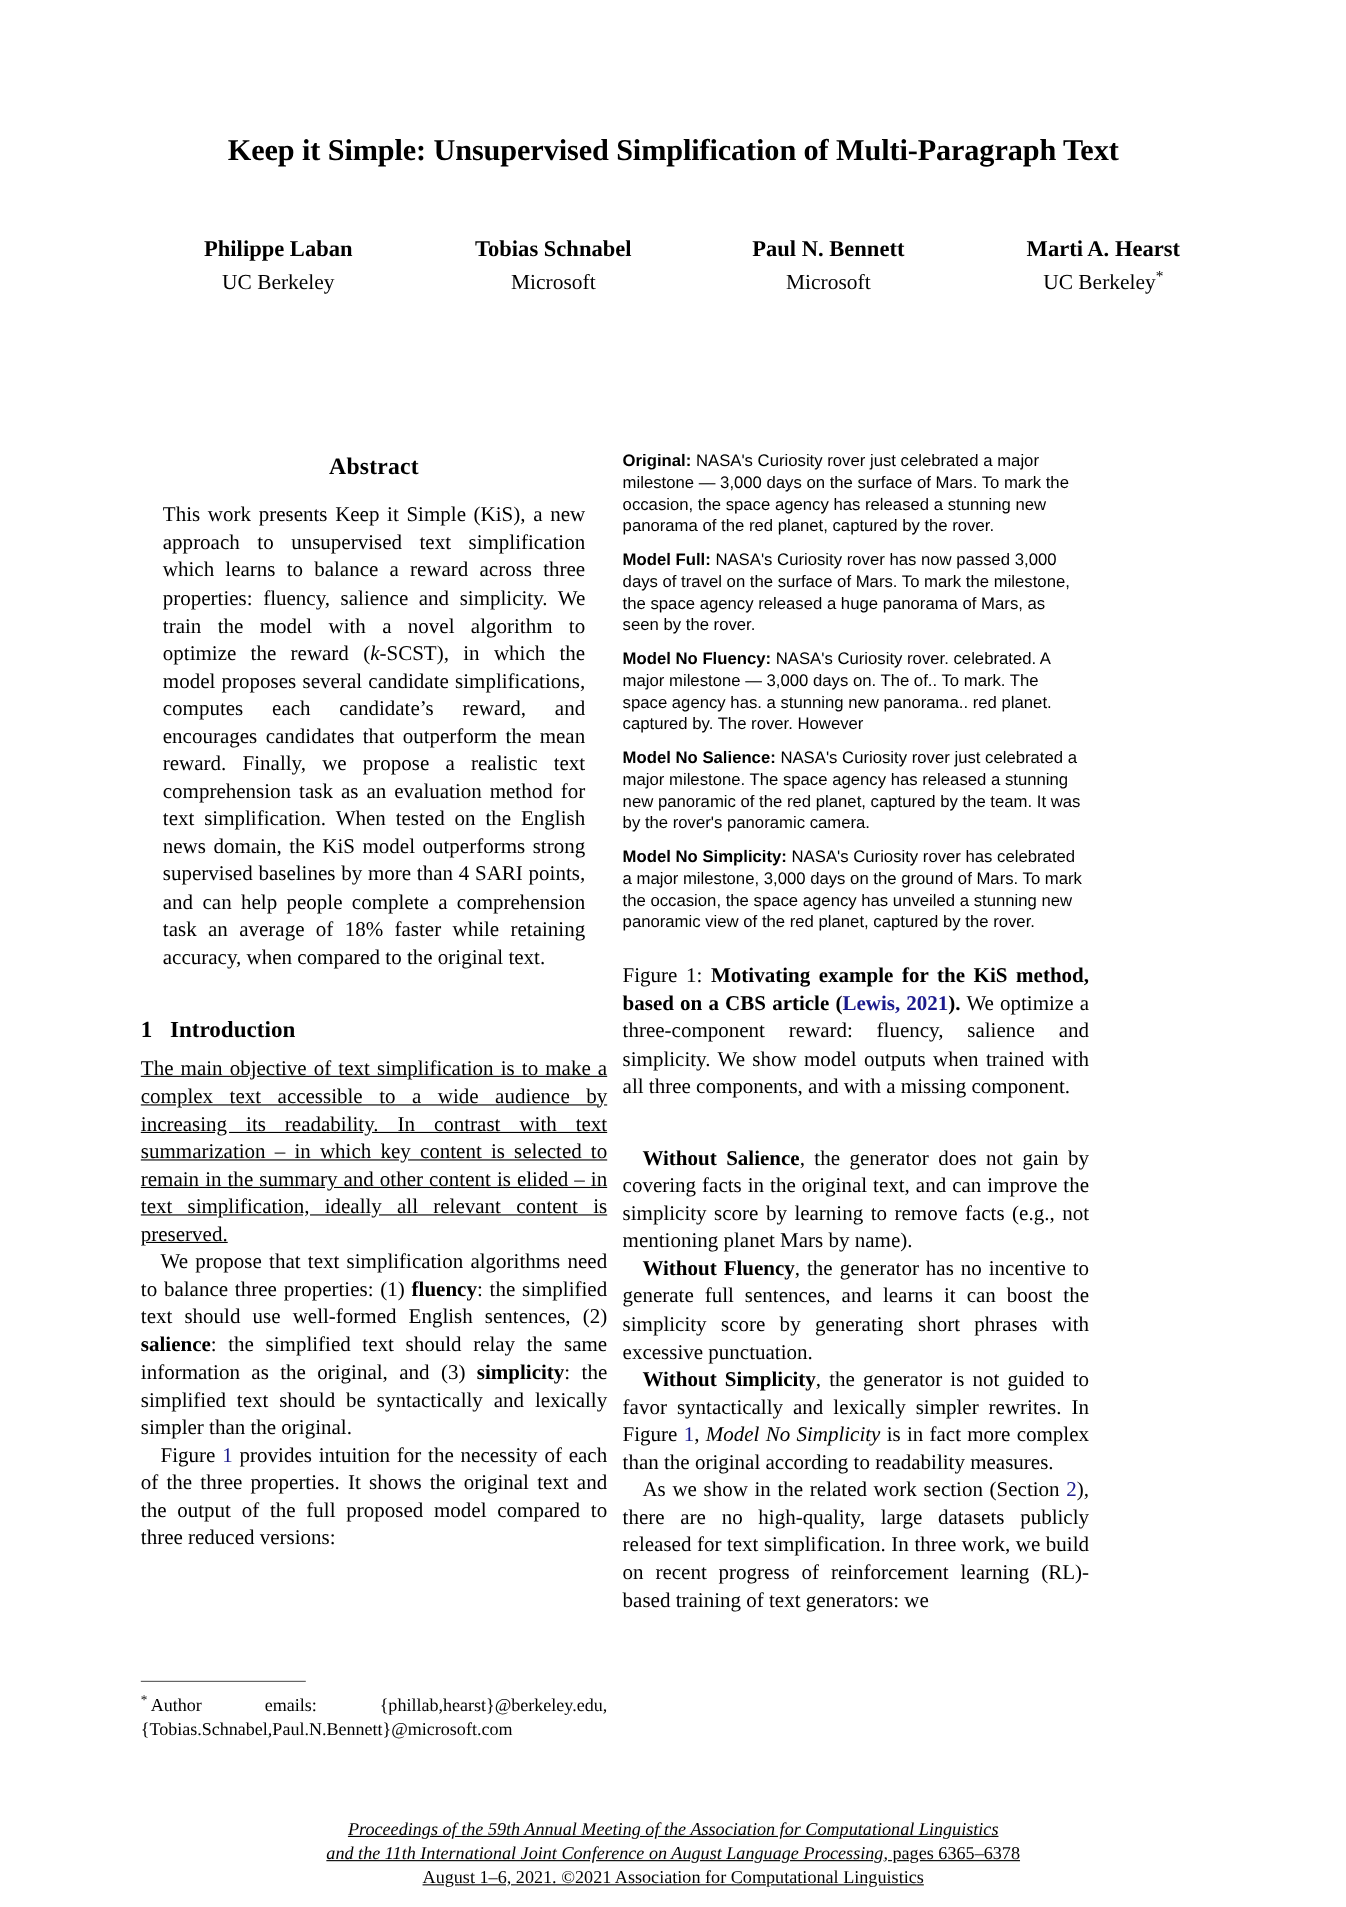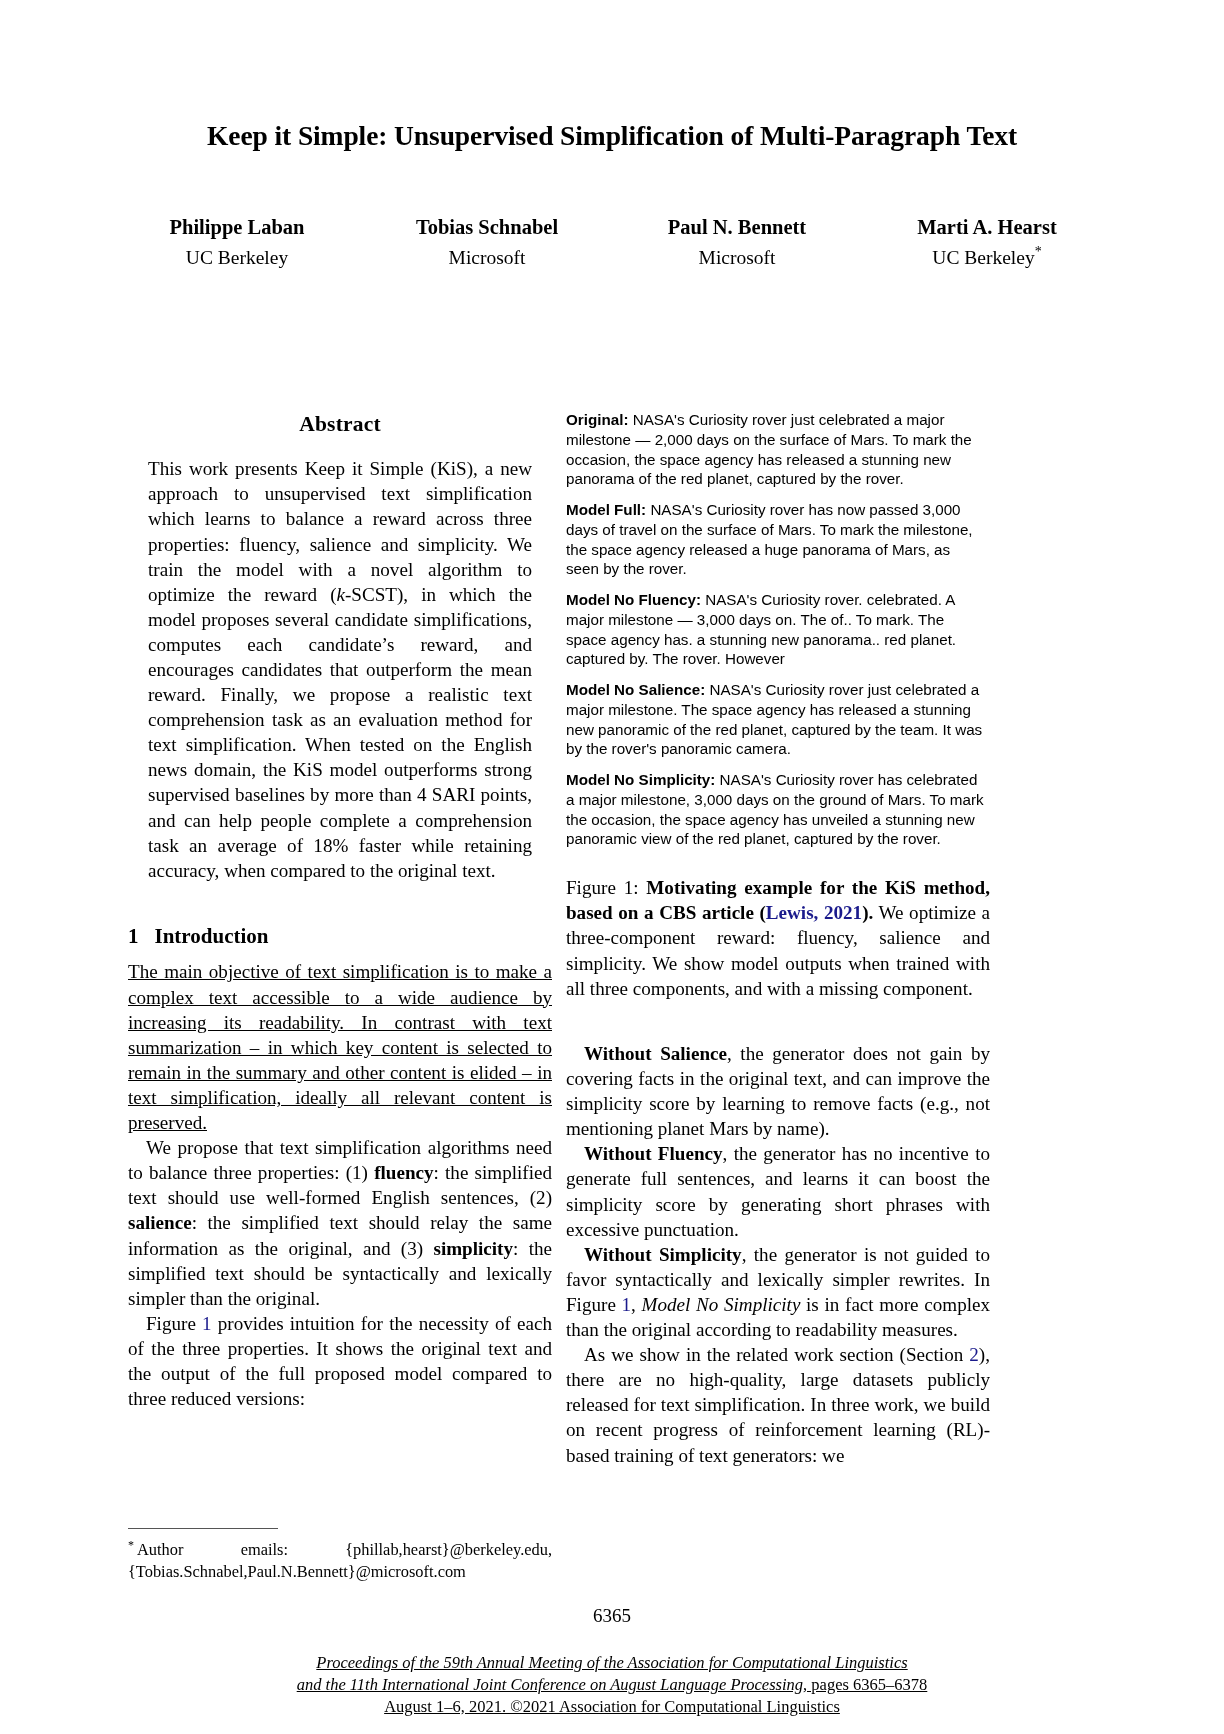--- a/index.html
+++ b/index.html
@@ -29,21 +29,21 @@
     top: 120px;
     width: 1000px;
     text-align: center;
     font-size: 27.5px;
     font-weight: bold;
     letter-spacing: -0.1px;
   }
 
   .authors {
     position: absolute;
-    left: 112px;
+    left: 128px;
     top: 215px;
     width: 1000px;
     display: flex;
     flex-direction: row;
   }
   .author {
     flex: 1 1 0;
     text-align: center;
   }
   .author-name {
@@ -215,42 +215,41 @@
   </div>
 
   <div class="footnote-wrap">
     <div class="footnote-rule"></div>
     <div class="footnote"><span class="fstar">*</span><span>Author emails: {phillab,hearst}@berkeley.edu, {Tobias.Schnabel,Paul.N.Bennett}@microsoft.com</span></div>
   </div>
 
   <div class="col col-right">
 
     <div class="figure-panel">
-      <p class="fig-item"><span class="fig-label">Original:</span><span> NASA's Curiosity rover just celebrated a major milestone — 2,000 days on the surface of Mars. To mark the occasion, the space agency has released a stunning new panorama of the red planet, captured by the rover.</span></p>
+      <p class="fig-item"><span class="fig-label">Original:</span><span> NASA's Curiosity rover just celebrated a major milestone — 3,000 days on the surface of Mars. To mark the occasion, the space agency has released a stunning new panorama of the red planet, captured by the rover.</span></p>
       <p class="fig-item"><span class="fig-label">Model Full:</span><span> NASA's Curiosity rover has now passed 3,000 days of travel on the surface of Mars. To mark the milestone, the space agency released a huge panorama of Mars, as seen by the rover.</span></p>
       <p class="fig-item"><span class="fig-label">Model No Fluency:</span><span> NASA's Curiosity rover. celebrated. A major milestone — 3,000 days on. The of.. To mark. The space agency has. a stunning new panorama.. red planet. captured by. The rover. However</span></p>
       <p class="fig-item"><span class="fig-label">Model No Salience:</span><span> NASA's Curiosity rover just celebrated a major milestone. The space agency has released a stunning new panoramic of the red planet, captured by the team. It was by the rover's panoramic camera.</span></p>
       <p class="fig-item"><span class="fig-label">Model No Simplicity:</span><span> NASA's Curiosity rover has celebrated a major milestone, 3,000 days on the ground of Mars. To mark the occasion, the space agency has unveiled a stunning new panoramic view of the red planet, captured by the rover.</span></p>
     </div>
 
     <div class="figure-caption"><span>Figure 1: </span><span class="bold">Motivating example for the KiS method, based on a CBS article (</span><span class="bold lnk">Lewis, 2021</span><span class="bold">).</span><span> We optimize a three-component reward: fluency, salience and simplicity. We show model outputs when trained with all three components, and with a missing component.</span></div>
 
     <div style="height:40px"></div>
 
     <p class="para"><span class="bold">Without Salience</span><span>, the generator does not gain by covering facts in the original text, and can improve the simplicity score by learning to remove facts (e.g., not mentioning planet Mars by name).</span></p>
 
     <p class="para"><span class="bold">Without Fluency</span><span>, the generator has no incentive to generate full sentences, and learns it can boost the simplicity score by generating short phrases with excessive punctuation.</span></p>
 
     <p class="para"><span class="bold">Without Simplicity</span><span>, the generator is not guided to favor syntactically and lexically simpler rewrites. In Figure </span><span class="lnk">1</span><span>, </span><span class="ital">Model No Simplicity</span><span> is in fact more complex than the original according to readability measures.</span></p>
 
     <p class="para"><span>As we show in the related work section (Section </span><span class="lnk">2</span><span>), there are no high-quality, large datasets publicly released for text simplification. In three work, we build on recent progress of reinforcement learning (RL)-based training of text generators: we</span></p>
 
   </div>
 
-  <div class="page-number">6365</div>
 
   <div class="footer">
     <div class="it">Proceedings of the 59th Annual Meeting of the Association for Computational Linguistics</div>
     <div><span class="it">and the 11th International Joint Conference on August Language Processing</span><span>, pages 6365–6378</span></div>
     <div>August 1–6, 2021. ©2021 Association for Computational Linguistics</div>
   </div>
 
 </div>
 
 </body></html>

